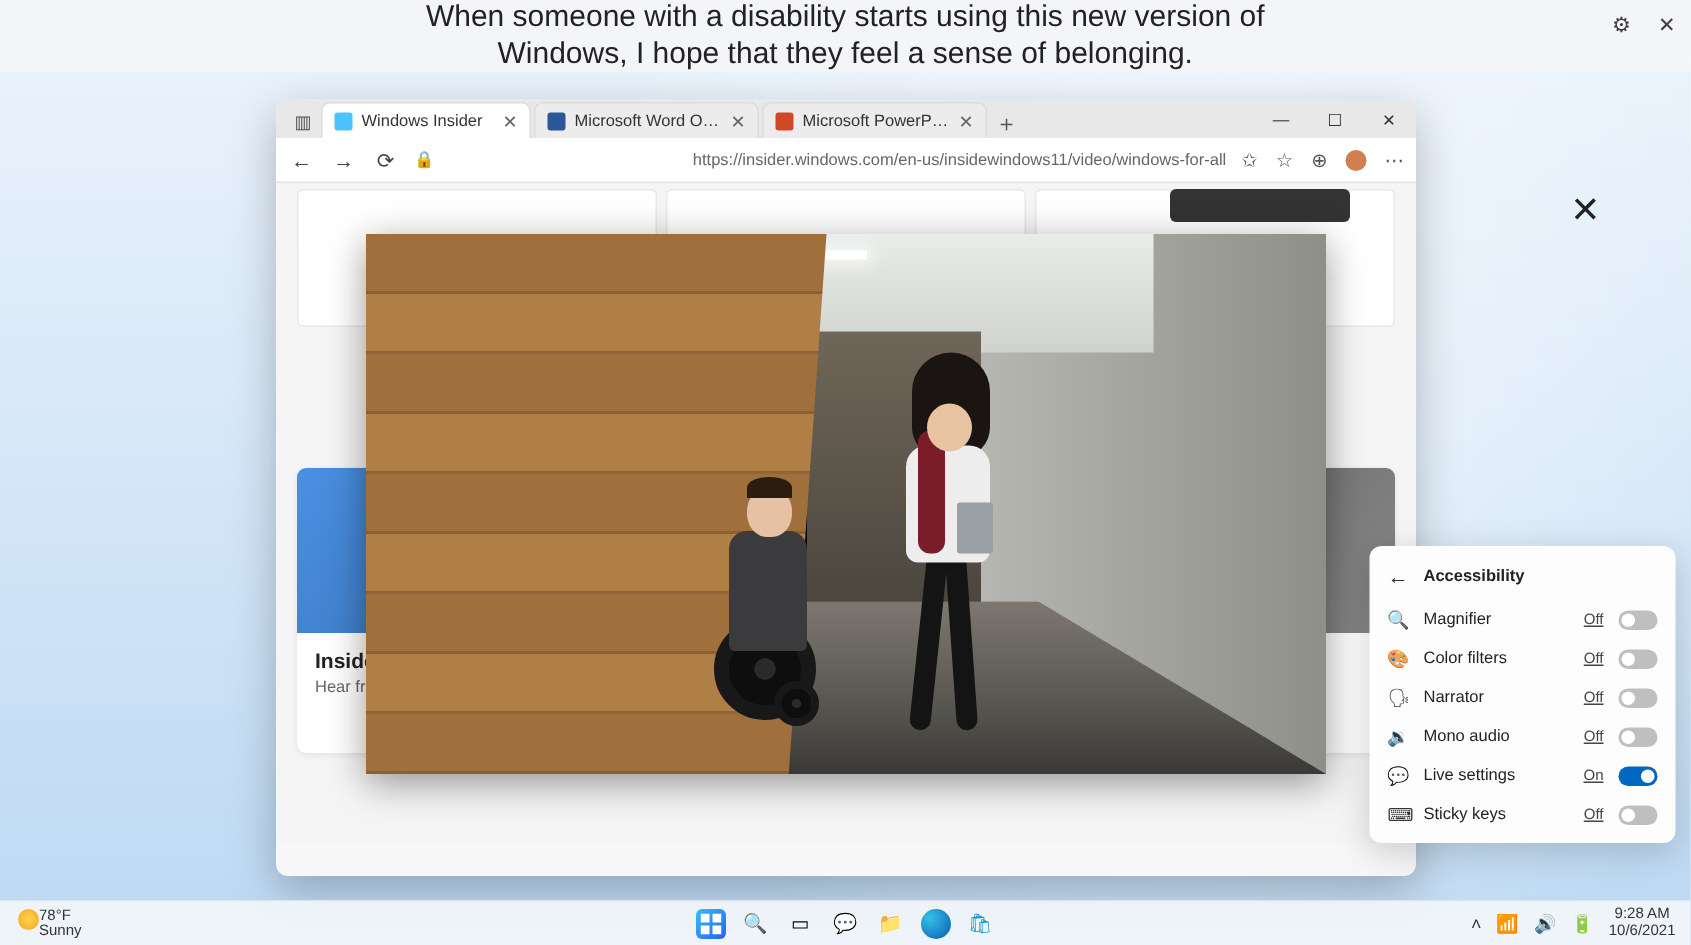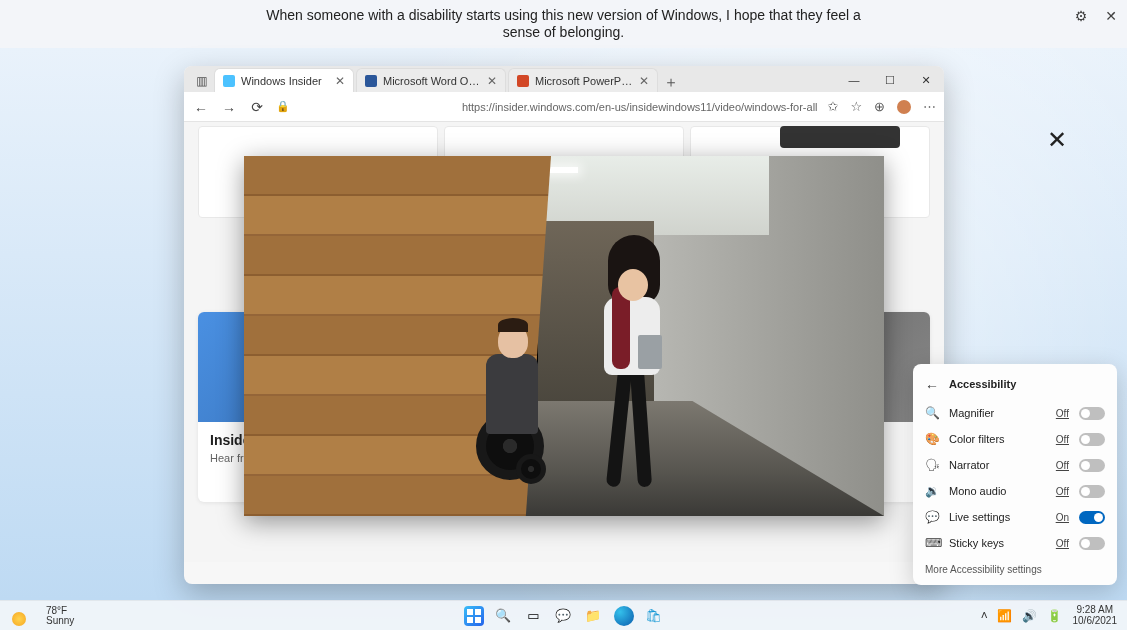--- a/index.html
+++ b/index.html
@@ -9,21 +9,21 @@
     position: relative;
   }
 
   
   .caption-bar {
     position: absolute; left: 0; right: 0; top: 0; height: 48px;
     background: #f3f5f9;
     display: flex; align-items: center; justify-content: center;
     padding: 4px 0;
   }
-  .caption-text { font-size: 14px; color: #222; text-align: center; max-width: 600px; line-height: 1.25; }
+  .caption-text { font-size: 20px; color: #222; text-align: center; max-width: 600px; line-height: 1.25; }
   .caption-icons { position: absolute; right: 10px; top: 8px; display: flex; gap: 18px; color: #404040; }
   .caption-icons span { font-size: 14px; cursor: pointer; }
 
   
   .wave {
     position: absolute; left: 0; right: 0; top: 48px; bottom: 30px;
     background:
       radial-gradient(circle at 70% 40%, rgba(255,255,255,0.6) 0%, rgba(255,255,255,0) 50%),
       linear-gradient(180deg, #e9f2fb 0%, #bedaf3 100%);
     z-index: 0;
@@ -179,21 +179,21 @@
   .a11y-footer { padding:8px 12px 4px 12px; color:#555; font-size:10px; }
 
   
   .taskbar {
     position:absolute; left:0; right:0; bottom:0; height:30px;
     background:rgba(243,246,250,0.92);
     border-top:1px solid rgba(0,0,0,0.05);
     display:flex; align-items:center;
     z-index:6;
   }
-  .weather { display:flex; align-items:flex-end; gap:20px; padding-left:12px; font-size:10px; color:#333; }
+  .weather { display:flex; align-items:flex-start; gap:0; padding-left:12px; font-size:10px; color:#333; }
   .weather .sun { width:14px; height:14px; border-radius:50%; background:radial-gradient(circle,#ffd34d,#f6a623); }
   .weather .t { display:flex; flex-direction:column; line-height:1; }
   .task-center { position:absolute; left:50%; transform:translateX(-50%); display:flex; gap:10px; align-items:center; }
   .task-center .ticon { width:20px; height:20px; border-radius:4px; display:flex; align-items:center; justify-content:center; font-size:13px; }
   .start { background:linear-gradient(135deg,#38bdf8,#2563eb); box-shadow:inset 0 0 0 2px #fff0; }
   .start svg { width:14px; height:14px; }
   .tray { margin-left:auto; display:flex; gap:10px; align-items:center; padding-right:10px; font-size:10px; color:#333; }
   .tray .clock { text-align:center; line-height:1.05; }
   .tray .glyph { font-size:12px; }
 </style>
@@ -344,21 +344,20 @@
         <span class="state">On</span>
         <span class="toggle on"></span>
       </div>
       <div class="a11y-row">
         <span class="ico">⌨</span>
         <span class="label">Sticky keys</span>
         <span class="state">Off</span>
         <span class="toggle"></span>
       </div>
     </div>
-  <div class="a11y-footer">More Accessibility settings</div>
 </div>
 
 <div class="taskbar">
   <div class="weather">
     <div class="sun"></div>
     <div class="t">
       <span>78°F</span>
       <span>Sunny</span>
     </div>
   </div>

